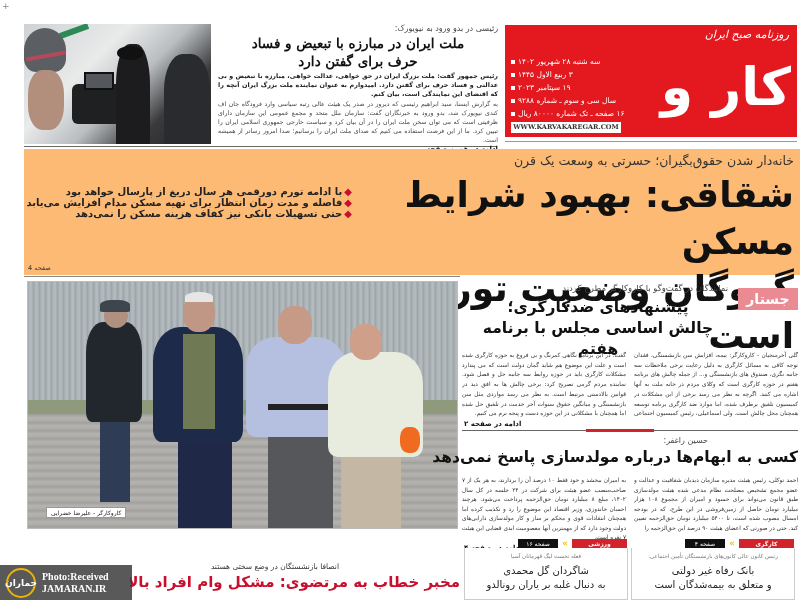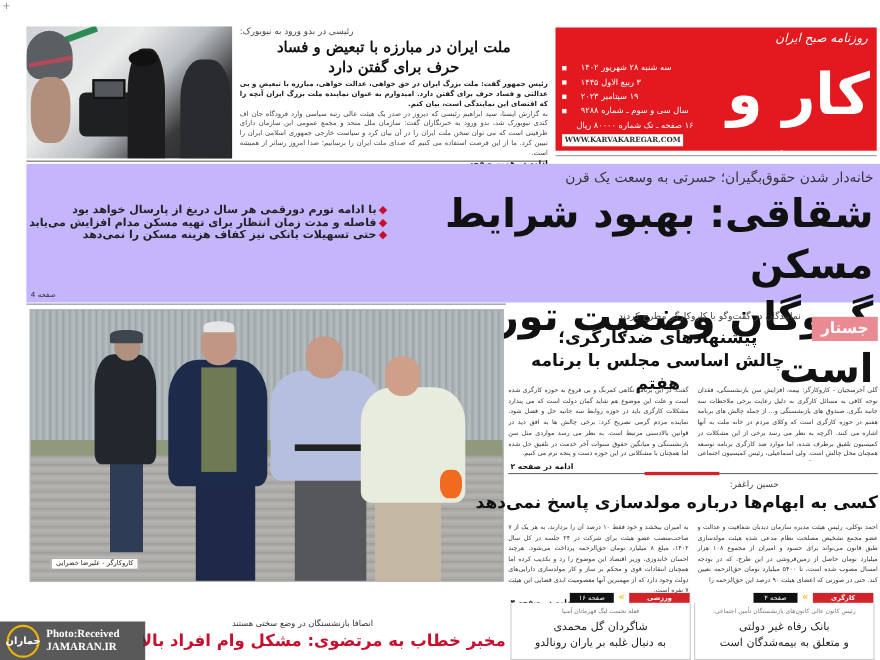--- a/index.html
+++ b/index.html
@@ -9,48 +9,48 @@
   .abs { position: absolute; }
 
   
   .crossmark { left: 2px; top: 2px; width: 8px; height: 8px; color: #888; font-size: 9px; line-height: 8px; }
 
   
   .masthead { left: 505px; top: 25px; width: 292px; height: 112px; background: #e3191f; overflow: hidden; padding-left: 20px; }
   .mast-tag { position: absolute; right: 8px; top: 3px; color: #fff; font-family: "DejaVu Serif", serif; font-size: 11px; font-style: italic; }
   .mast-logo { position: absolute; right: 6px; top: 22px; width: 170px; color: #fff; font-family: "DejaVu Sans", sans-serif; font-weight: bold; font-size: 52px; line-height: 80px; text-align: right; letter-spacing: -2px; }
   .mast-info { position: absolute; left: 6px; top: 30px; width: 118px; color: #fff; font-size: 7.5px; line-height: 13px; }
-  .mast-info .row { display: flex; justify-content: flex-end; align-items: center; gap: 13px; white-space: nowrap; }
+  .mast-info .row { display: flex; justify-content: flex-end; align-items: center; gap: 3px; white-space: nowrap; }
   .mast-info .sq { width: 4px; height: 4px; background: #fff; display: inline-block; }
   .mast-url { position: absolute; left: 6px; top: 97px; width: 110px; height: 11px; background: #fff; color: #333; font-family: "DejaVu Serif", serif; font-size: 6.5px; line-height: 11px; text-align: center; font-weight: bold; }
   .mast-rule { left: 505px; top: 141px; width: 292px; height: 1px; background: #999; }
 
   
   .photo-top { left: 24px; top: 24px; width: 187px; height: 120px; overflow: hidden; background: linear-gradient(135deg,#cfd2d5 0%,#e9eaea 35%,#b9bdc0 55%,#3a3a3c 75%,#222 100%); }
   .photo-top .hat { position: absolute; left: 0; top: 4px; width: 42px; height: 44px; border-radius: 50% 50% 30% 30%; background: #5b5e63; }
   .photo-top .hatband { position: absolute; left: 2px; top: 30px; width: 40px; height: 4px; background: #b24a5a; transform: rotate(-10deg); }
   .photo-top .face { position: absolute; left: 4px; top: 46px; width: 36px; height: 60px; background: #b28f7d; border-radius: 40%; }
   .photo-top .camera { position: absolute; left: 48px; top: 60px; width: 60px; height: 40px; background: #1f2022; border-radius: 6px; }
   .photo-top .screen { position: absolute; left: 60px; top: 48px; width: 30px; height: 18px; background: #54575b; border: 2px solid #111; }
   .photo-top .cleric { position: absolute; left: 92px; top: 20px; width: 34px; height: 100px; background: #1c1c1e; border-radius: 40% 40% 0 0; }
   .photo-top .turban { position: absolute; left: 93px; top: 22px; width: 26px; height: 14px; background: #111; border-radius: 50%; }
   .photo-top .man2 { position: absolute; left: 140px; top: 30px; width: 46px; height: 90px; background: #2a2b2e; border-radius: 40% 40% 0 0; }
   .photo-top .green { position: absolute; left: 35px; top: 4px; width: 30px; height: 6px; background: #2d8a55; transform: rotate(-20deg); }
   .photo-top-rule { left: 24px; top: 146px; width: 473px; height: 1px; background: #666; }
 
   
   .top-story { left: 218px; top: 24px; width: 280px; height: 122px; }
-  .top-kicker { font-size: 8px; color: #444; text-align: left; line-height: 10px; }
+  .top-kicker { font-size: 8px; color: #444; text-align: right; line-height: 10px; }
   .top-headline { font-family: "DejaVu Serif", serif; font-weight: bold; font-size: 13.5px; line-height: 18px; text-align: center; color: #111; }
   .top-lead { font-size: 6.4px; line-height: 9px; color: #222; font-weight: bold; margin-top: 2px; text-align: justify; }
   .top-body { font-size: 6.2px; line-height: 9px; color: #444; text-align: justify; }
   .top-more { font-size: 7px; font-weight: bold; color: #111; margin-top: 1px; }
 
   
-  .main-band { left: 24px; top: 149px; width: 776px; height: 126px; background: #c4b5fd; }
+  .main-band { left: 24px; top: 149px; width: 776px; height: 126px; background: #fdba74; }
   .main-kicker { position: absolute; right: 6px; top: 4px; font-size: 12.5px; color: #333; white-space: nowrap; }
   .main-headline { position: absolute; right: 6px; top: 22px; width: 420px; font-family: "DejaVu Sans", sans-serif; font-weight: bold; font-size: 36px; line-height: 47px; color: #111; letter-spacing: -1px; text-align: right; }
   .main-bullets { position: absolute; left: 108px; top: 37px; width: 220px; font-size: 10px; line-height: 11px; color: #222; font-weight: bold; }
   .main-bullets li { list-style: none; white-space: nowrap; }
   .main-bullets .dot { color: #c8102e; margin-left: 2px; }
   .main-page { position: absolute; left: 4px; top: 115px; font-size: 6.5px; color: #333; }
   .band-rule { left: 24px; top: 276px; width: 436px; height: 1px; background: #888; }
 
   
   .photo-main { left: 27px; top: 281px; width: 431px; height: 248px; overflow: hidden; border: 1px solid #bbb; background: #9aa2a6; }

